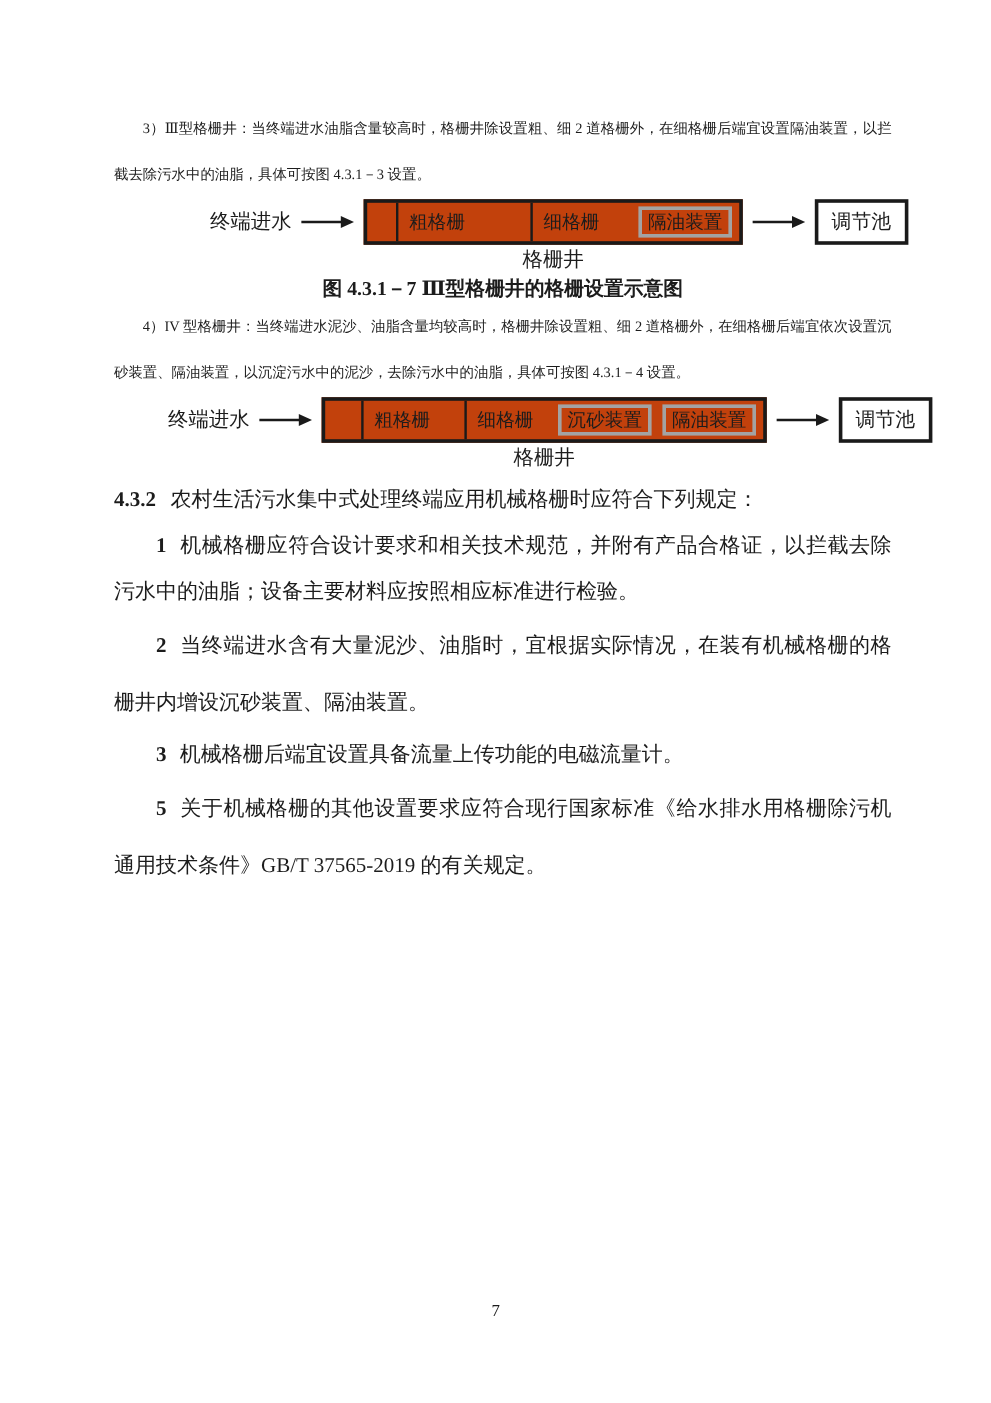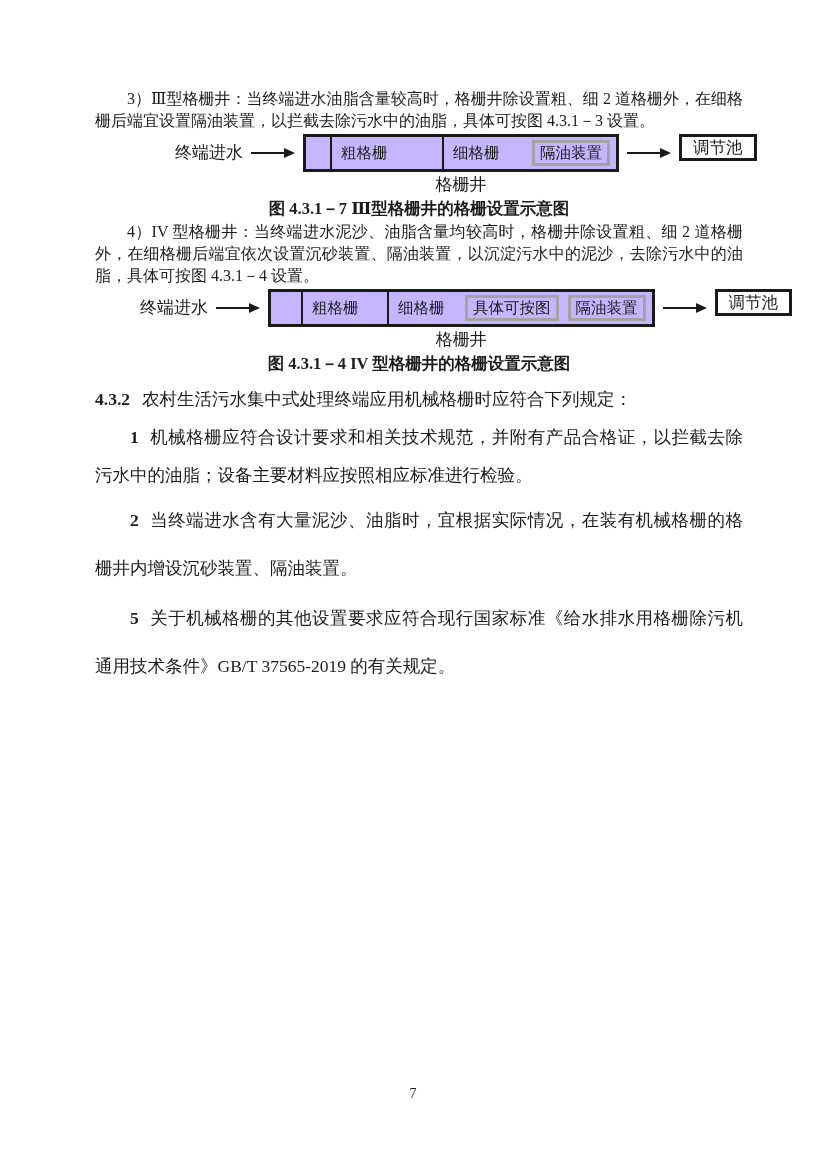--- a/index.html
+++ b/index.html
@@ -14,22 +14,22 @@
     color: #1c1c1c;
     overflow: hidden;
   }
   .content {
     position: absolute;
     left: 95px;
     top: 88px;
     width: 648px;
   }
   .body-para {
-    font-size: 16px;
-    line-height: 22px;
+    font-size: 12px;
+    line-height: 38px;
     text-align: justify;
     text-indent: 2em;
   }
   .fig-block { margin-top: 2px; }
   .flow-row { display: flex; align-items: flex-start; }
   .fig-3 .flow-row { margin-left: 80px; }
   .fig-4 .flow-row { margin-left: 45px; }
   .inlet-label {
     font-size: 17px;
     height: 38px;
@@ -41,21 +41,21 @@
     display: flex;
     align-items: center;
     margin: 0 8px;
   }
   .well-wrap { display: flex; flex-direction: column; align-items: center; }
   .well-box {
     display: flex;
     align-items: stretch;
     border: 3px solid #1a1a1a;
     height: 38px;
-    background: #c4b5fd;
+    background: #c2410c;
   }
   .cell {
     display: flex;
     align-items: center;
     font-size: 15.5px;
     white-space: nowrap;
   }
   .cell-empty { border-right: 2px solid #1a1a1a; }
   .fig-3 .cell-empty { width: 26px; }
   .fig-4 .cell-empty { width: 32px; }
@@ -76,21 +76,21 @@
   }
   .device-box + .device-box { margin-left: 3px; }
   .well-label {
     font-size: 17px;
     line-height: 23px;
     margin-top: 1px;
   }
   .outlet-box {
     display: flex;
     align-items: center;
-    height: 27px;
+    height: 38px;
     border: 3px solid #1a1a1a;
     padding: 0 11px;
     font-size: 16.5px;
     white-space: nowrap;
   }
   .fig-caption {
     text-align: center;
     font-weight: bold;
     font-size: 16.5px;
     line-height: 24px;
@@ -173,48 +173,50 @@
           <svg class="arrow-line" width="44" height="12" viewBox="0 0 44 12">
             <line x1="0" y1="6" x2="34" y2="6" stroke="#1a1a1a" stroke-width="2"></line>
             <polygon points="33,1 44,6 33,11" fill="#1a1a1a"></polygon>
           </svg>
         </span>
         <span class="well-wrap">
           <span class="well-box">
             <span class="cell cell-empty"></span>
             <span class="cell cell-coarse">粗格栅</span>
             <span class="cell cell-fine">细格栅</span>
-            <span class="device-box">具体可按图</span>
+            <span class="device-box">沉砂装置</span>
             <span class="device-box">隔油装置</span>
           </span>
           <span class="well-label">格栅井</span>
         </span>
         <span class="arrow-wrap">
           <svg class="arrow-line" width="44" height="12" viewBox="0 0 44 12">
             <line x1="0" y1="6" x2="34" y2="6" stroke="#1a1a1a" stroke-width="2"></line>
             <polygon points="33,1 44,6 33,11" fill="#1a1a1a"></polygon>
           </svg>
         </span>
         <span class="outlet-box">调节池</span>
       </div>
-      <div class="fig-caption">图 4.3.1－4 IV 型格栅井的格栅设置示意图</div>
     </div>
 
     <p class="section-head">
       <span class="sec-num">4.3.2</span><span>农村生活污水集中式处理终端应用机械格栅时应符合下列规定：</span>
     </p>
 
     <p class="clause clause-1 lh-n">
       <span class="num">1</span><span>机械格栅应符合设计要求和相关技术规范，并附有产品合格证，以拦截去除污水中的油脂；设备主要材料应按照相应标准进行检验。</span>
     </p>
 
     <p class="clause clause-2 lh-w">
       <span class="num">2</span><span>当终端进水含有大量泥沙、油脂时，宜根据实际情况，在装有机械格栅的格栅井内增设沉砂装置、隔油装置。</span>
     </p>
 
+    <p class="clause clause-3 lh-n">
+      <span class="num">3</span><span>机械格栅后端宜设置具备流量上传功能的电磁流量计。</span>
+    </p>
 
 
     <p class="clause clause-5 lh-w">
       <span class="num">5</span><span>关于机械格栅的其他设置要求应符合现行国家标准《给水排水用格栅除污机通用技术条件》GB/T 37565-2019 的有关规定。</span>
     </p>
 
   </div>
 
   <div class="page-number">7</div>
 </div>

